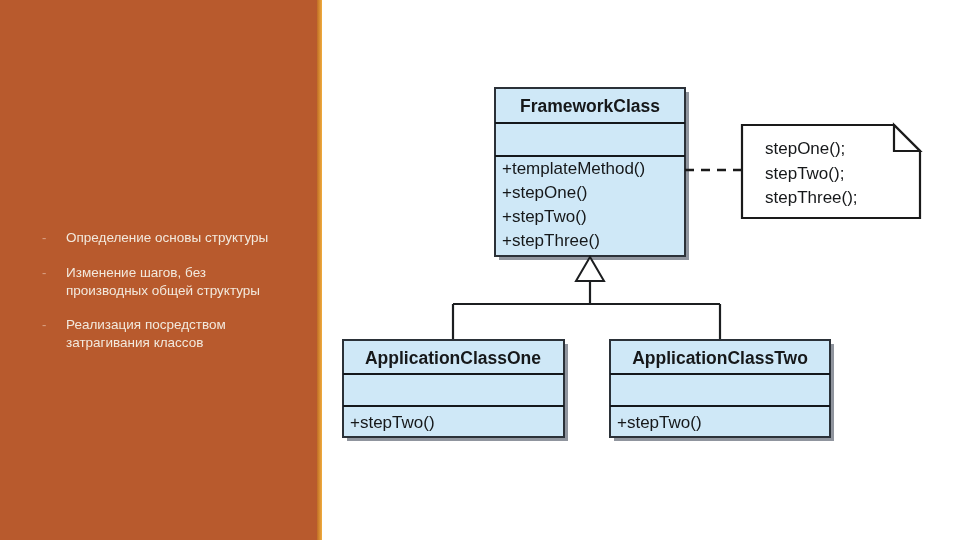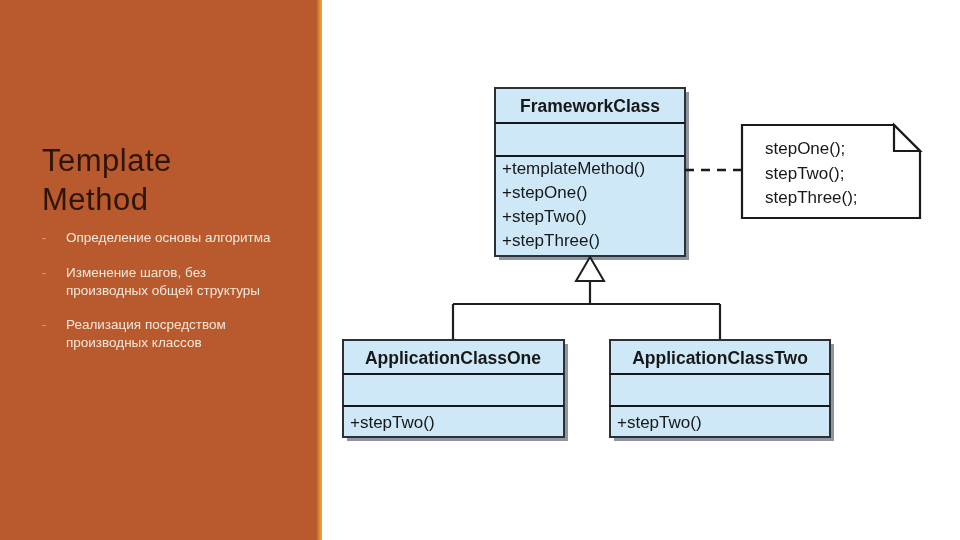--- a/index.html
+++ b/index.html
@@ -84,33 +84,32 @@
   .dashed     { stroke-dasharray: 9 7; }
   .inherit-line { stroke: #1c1e20; stroke-width: 2.2; fill: none; }
   .generalization { fill: #ffffff; stroke: #1c1e20; stroke-width: 2; }
 </style>
 </head>
 <body>
 
 <div class="slide">
 
   <div class="sidebar">
-    <h1 class="slide-title">Template Method</h1>
     <ul class="bullet-list">
       <li>
         <span class="bullet-marker">-</span>
-        <span>Определение основы алгоритма</span>
+        <span>Определение основы структуры</span>
       </li>
       <li>
         <span class="bullet-marker">-</span>
         <span>Изменение шагов, без производных общей структуры</span>
       </li>
       <li>
         <span class="bullet-marker">-</span>
-        <span>Реализация посредством производных классов</span>
+        <span>Реализация посредством затрагивания классов</span>
       </li>
     </ul>
     <div class="accent-stripe"></div>
   </div>
 
   <div class="diagram-area">
     <svg width="640" height="540" viewBox="0 0 640 540">
 
       <g>
         <rect class="uml-shadow" x="179" y="92" width="190" height="168"></rect>

